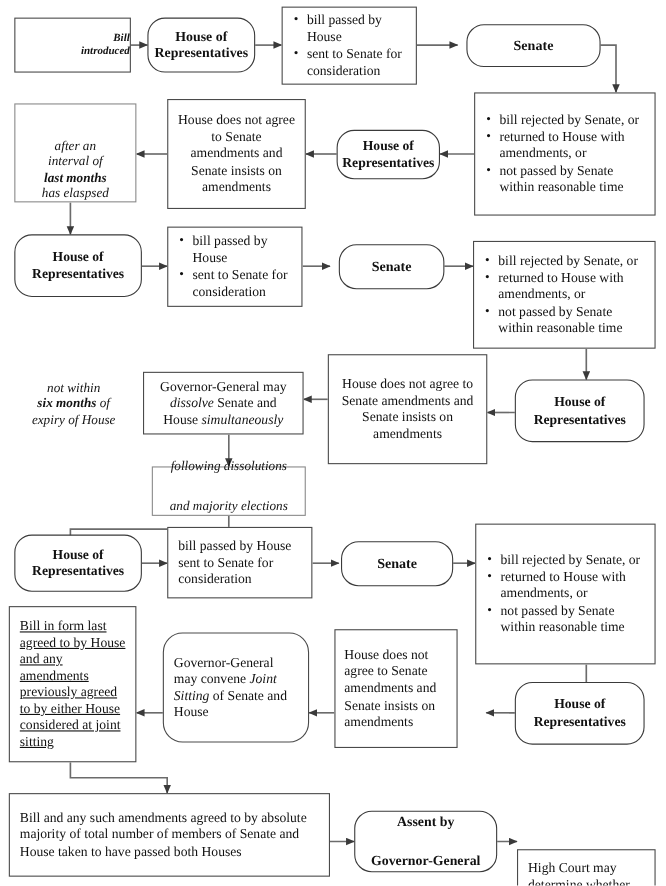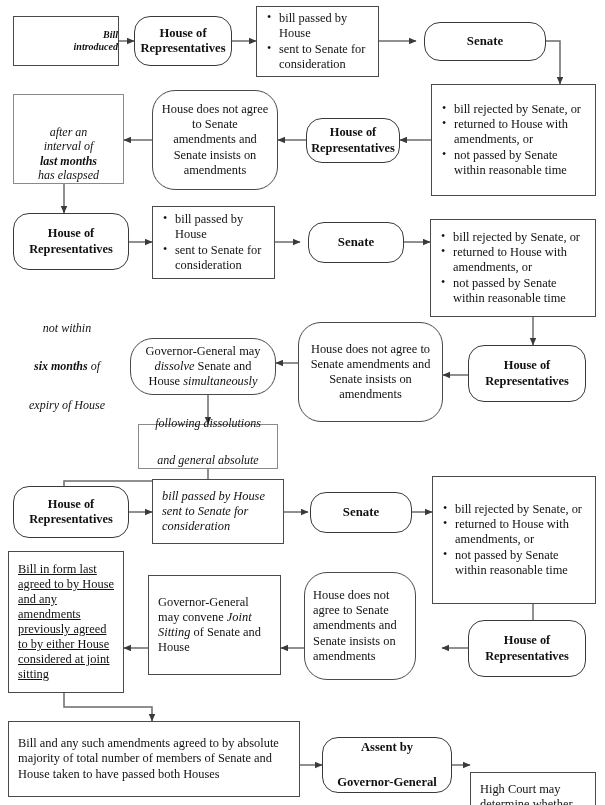--- a/index.html
+++ b/index.html
@@ -34,24 +34,24 @@
     justify-content: center;
     line-height: 1.22;
     font-size: 12.4px;
   }
   .node.rect { border-radius: 0; }
   .node.round { border-radius: 16px; border-color: #3a3a3a; }
   .node.thin { border-color: #8a8a8a; border-width: 1.2px; justify-content: flex-end; }
   .node.center { align-items: center; text-align: center; }
   .node.bold { font-weight: bold; }
   .node.ital { font-style: italic; }
-  .node.pad { padding: 15px 8px; border-radius: 23px; }
+  .node.pad { padding: 15px 8px; }
   .node.padl { padding: 6px 9px; }
   .node.plain {
-    border: none; background: transparent; gap: 24px;
+    border: none; background: transparent;
   }
   .ul {
     margin: 0; padding: 0; list-style: none;
   }
   .ul li {
     position: relative;
     padding-left: 13px;
     margin: 0 0;
   }
   .ul li:first-child { margin-top: 0; }
@@ -211,29 +211,29 @@
   </div>
 
   <div class="node plain center ital" style="left:10px; top:338px; width:114px; height:57px; font-size:12px;">
     <span class="ln">not within</span>
     <span class="ln"><strong>six months</strong><span> of</span></span>
     <span class="ln">expiry of House</span>
   </div>
 
   <div class="node rect thin center ital" style="left:138px; top:424px; width:140px; height:45px; font-size:12px;gap:23px;">
     <span class="ln">following dissolutions</span>
-    <span class="ln">and general absolute</span>
+    <span class="ln">and majority elections</span>
   </div>
 
   <div class="node round center bold" style="left:13px; top:486px; width:116px; height:52px; font-size:12.4px;">
     <span class="ln">House of</span>
     <span class="ln">Representatives</span>
   </div>
 
-  <div class="node rect padl" style="left:152px; top:479px; width:132px; height:65px;font-style:italic;">
+  <div class="node rect padl" style="left:152px; top:479px; width:132px; height:65px;">
     <span>bill passed by House sent to Senate for consideration</span>
   </div>
 
   <div class="node round center bold" style="left:310px; top:492px; width:102px; height:41px; font-size:12.8px;">
     <span>Senate</span>
   </div>
 
   <div class="node rect padl" style="left:432px; top:476px; width:164px; height:128px;">
     <ul class="ul">
       <li>bill rejected by Senate, or</li>
@@ -244,21 +244,21 @@
 
   <div class="node round center bold" style="left:468px; top:620px; width:118px; height:57px; font-size:12.4px;">
     <span class="ln">House of</span>
     <span class="ln">Representatives</span>
   </div>
 
   <div class="node rect pad" style="left:304px; top:572px; width:112px; height:108px;">
     <span>House does not agree to Senate amendments and Senate insists on amendments</span>
   </div>
 
-  <div class="node rect padl" style="left:148px; top:575px; width:133px; height:100px;">
+  <div class="node rect padl" style="left:148px; top:575px; width:133px; height:100px;border-radius:18px;">
     <span>
       <span>Governor-General may convene </span><em>Joint Sitting</em><span> of Senate and House</span>
     </span>
   </div>
 
   <div class="node rect padl" style="left:8px; top:551px; width:116px; height:142px;text-decoration:underline;">
     <span>Bill in form last agreed to by House and any amendments previously agreed to by either House considered at joint sitting</span>
   </div>
 
   <div class="node rect padl" style="left:8px; top:721px; width:292px; height:76px;">

